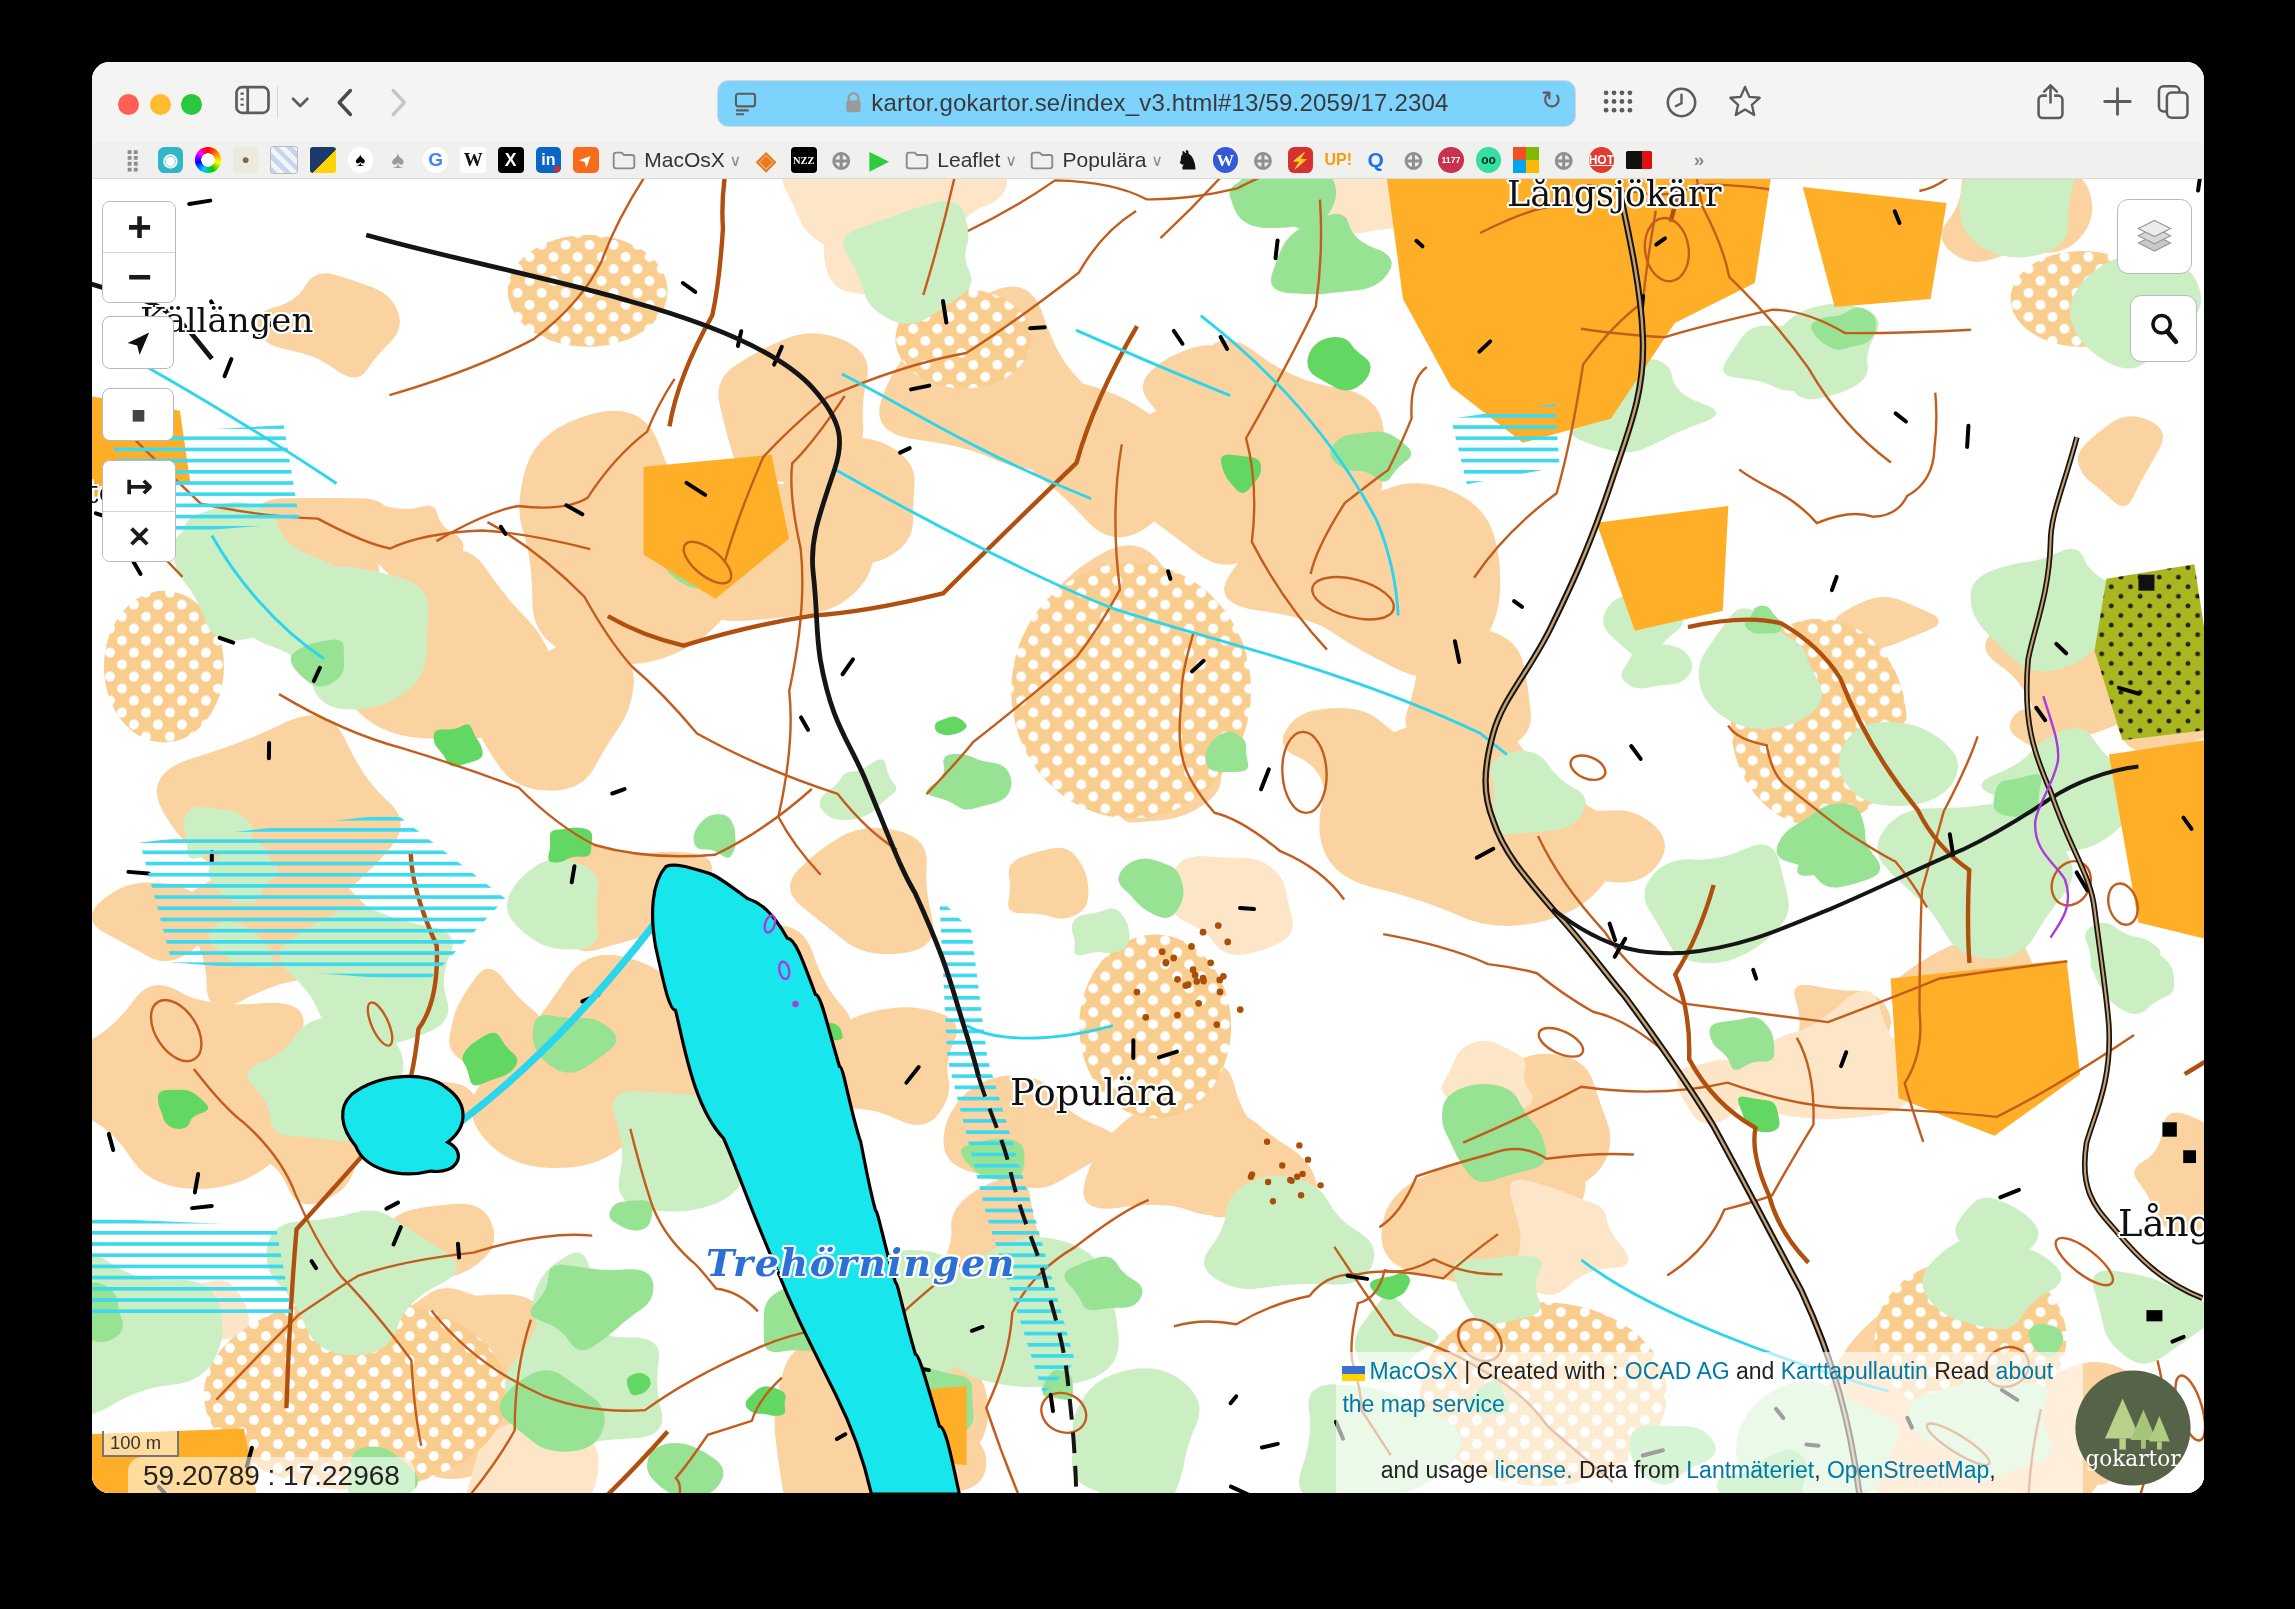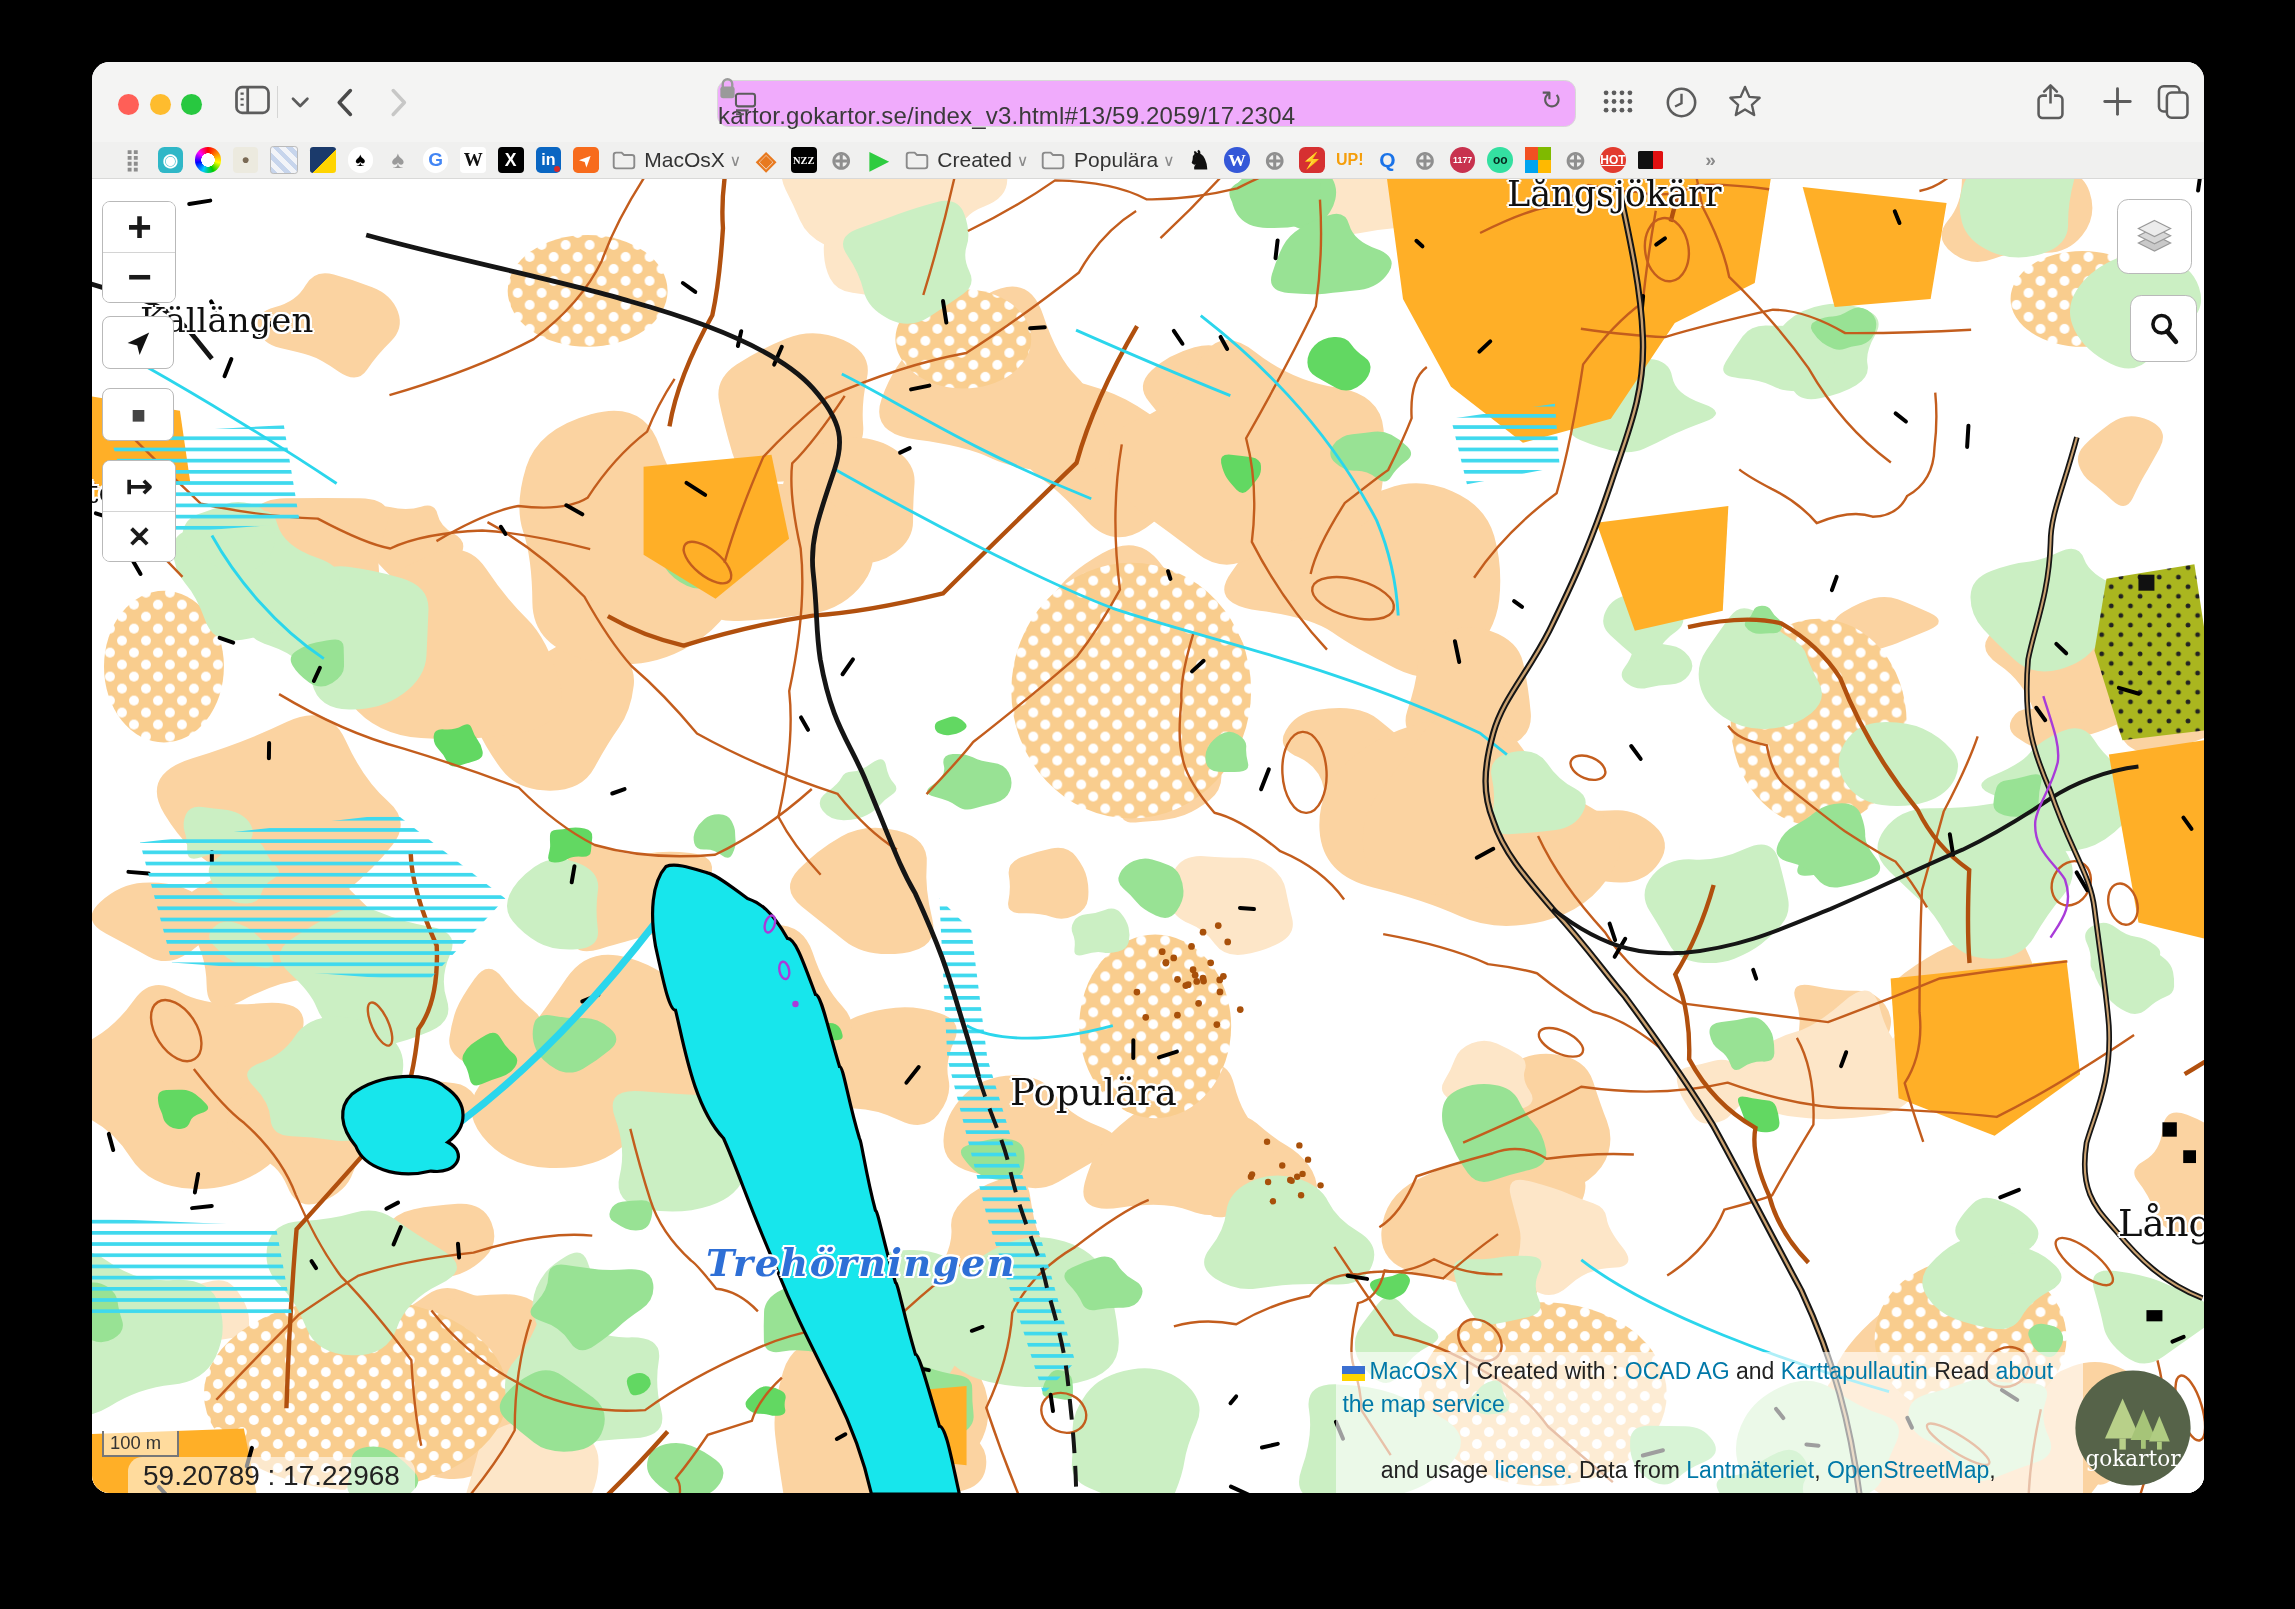--- a/index.html
+++ b/index.html
@@ -5,22 +5,22 @@
   html,body{margin:0;padding:0;background:#000;width:2295px;height:1610px;overflow:hidden;
     font-family:"Liberation Sans",sans-serif;-webkit-font-smoothing:antialiased;}
   .window{position:absolute;left:92px;top:62px;width:2112px;height:1431px;border-radius:17.6px;
     overflow:hidden;background:#fff;box-shadow:0 24px 72px rgba(0,0,0,.6);}
   
   .toolbar{position:absolute;left:0;top:0;width:100%;height:80px;background:#f4f4f3;}
   .bmbar{position:absolute;left:0;top:80px;width:100%;height:37px;background:#f0f0ef;
     border-bottom:0.8px solid #d9d9d8;display:flex;align-items:center;padding:0 0 0 28px;box-sizing:border-box;}
   .tl{position:absolute;top:32px;width:21px;height:21px;border-radius:50%;}
   .ticon{position:absolute;color:#5c5c5c;}
-  .urlfield{position:absolute;left:625px;top:17.6px;width:857px;height:45px;background:#f0abfc;
-    border:0.8px solid #d8d8d7;border-radius:11.2px;display:flex;align-items:flex-start;justify-content:center;flex-direction:column;}
+  .urlfield{position:absolute;left:625px;top:17.6px;width:857px;height:45px;background:#7dd3fc;
+    border:0.8px solid #d8d8d7;border-radius:11.2px;display:flex;align-items:center;justify-content:center;}
   .urltext{font-size:24px;color:#3a3a3a;letter-spacing:0.2px;}
   .divider{position:absolute;left:185px;top:24px;width:0.8px;height:32px;background:#d5d5d4;}
   
   .map{position:absolute;left:0;top:117px;width:2112px;height:1315px;background:#fff;overflow:hidden;cursor:grab;}
   .maplabel{position:absolute;font-family:"DejaVu Serif","Liberation Serif",serif;color:#101010;font-weight:500;
     text-shadow:-2.4px 0 0 #fff,2.4px 0 0 #fff,0 -2.4px 0 #fff,0 2.4px 0 #fff,-1.6px -1.6px 0 #fff,1.6px -1.6px 0 #fff,-1.6px 1.6px 0 #fff,1.6px 1.6px 0 #fff;
     white-space:nowrap;}
   .lakelabel{color:#2e6fd6;font-style:italic;font-weight:600;letter-spacing:1.6px;}
   .lbtn{position:absolute;background:#fff;border:1.6px solid #b9b9b9;border-radius:8px;
     display:flex;align-items:center;justify-content:center;color:#1a1a1a;box-sizing:border-box;}
@@ -211,21 +211,21 @@
       </span>
       <span class="bm-item">
         <span class="bm-ic" style="color: rgb(46, 204, 64); font-size: 24px; border-radius: 0px;">▶</span>
       </span>
       <span class="bm-item">
         <span class="bm-ic">
           <svg width="24" height="19" viewBox="0 0 30 24">
             <path d="M2 5 a3 3 0 0 1 3-3 h7 l3 3 h10 a3 3 0 0 1 3 3 v11 a3 3 0 0 1-3 3 H5 a3 3 0 0 1-3-3 Z" fill="none" stroke="#8a8a8a" stroke-width="2.4"></path>
           </svg>
         </span>
-        <span class="bm-label">Created</span>
+        <span class="bm-label">Leaflet</span>
         <span class="bm-chev">∨</span>
       </span>
       <span class="bm-item">
         <span class="bm-ic">
           <svg width="24" height="19" viewBox="0 0 30 24">
             <path d="M2 5 a3 3 0 0 1 3-3 h7 l3 3 h10 a3 3 0 0 1 3 3 v11 a3 3 0 0 1-3 3 H5 a3 3 0 0 1-3-3 Z" fill="none" stroke="#8a8a8a" stroke-width="2.4"></path>
           </svg>
         </span>
         <span class="bm-label">Populära</span>
         <span class="bm-chev">∨</span>

